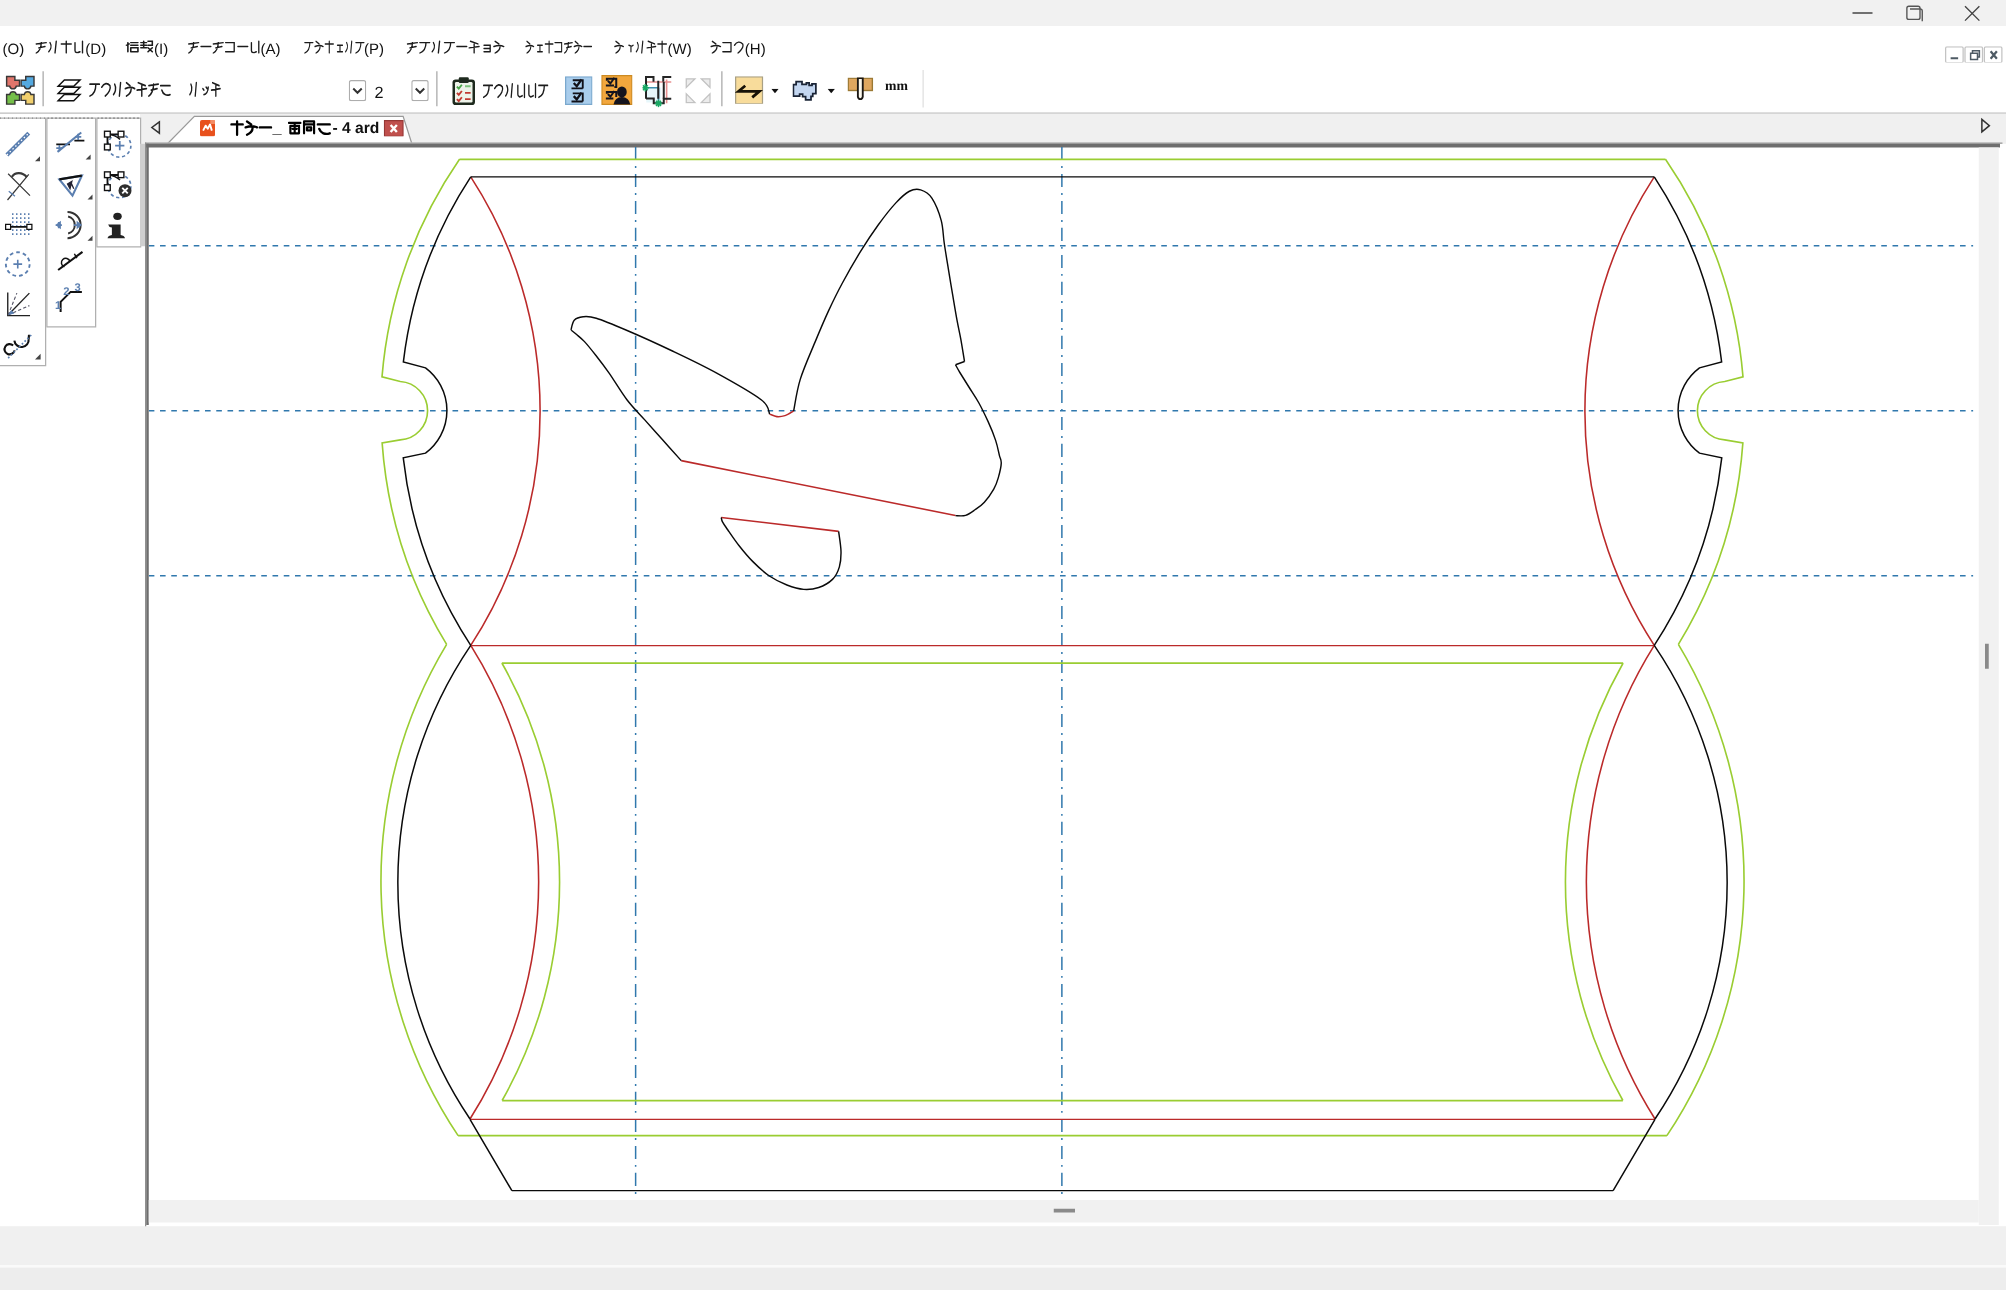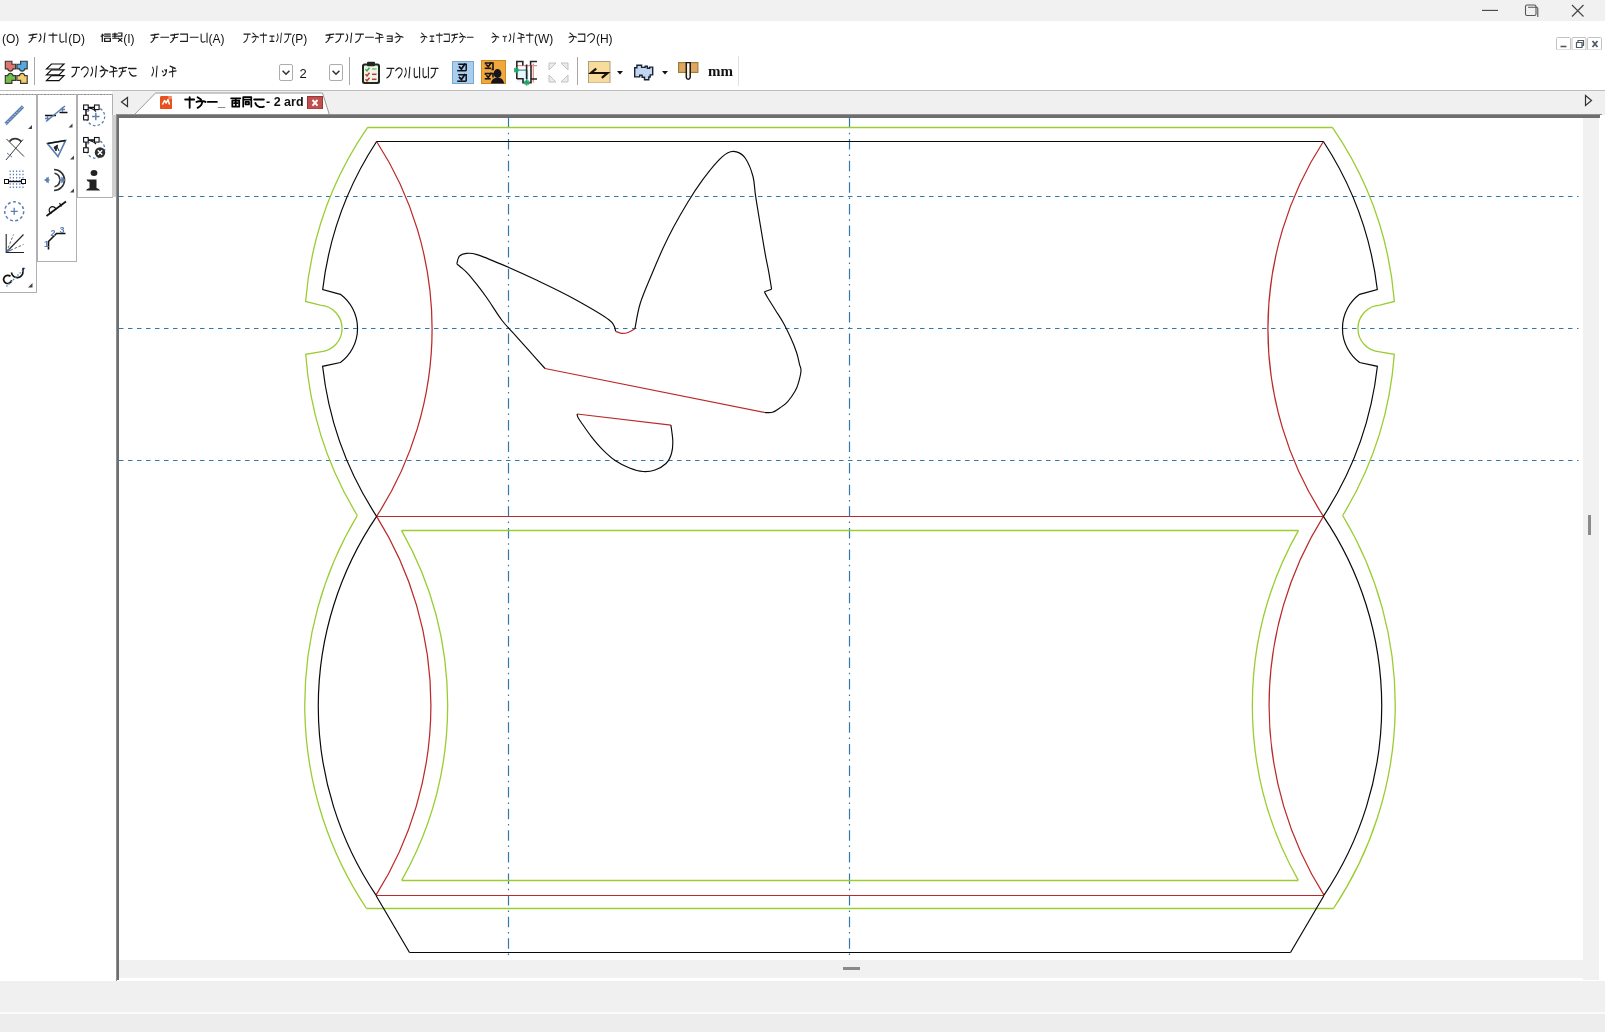--- a/index.html
+++ b/index.html
@@ -221,21 +221,21 @@
 <svg class="abs" style="left:633.5px;top:63.5px" width="20" height="17" viewBox="0 0 20 17">
  <path d="M0.7,12.9 V3.7 H2.9 V1.3 H7.6 V3.4 H11.1 V2.2 H13.3 V4.2 H15.6 V3.1 H18.7 V10.9 H16.2 V13 H14.8 V15.8 H10.5 V13.2 H8.1 V11.3 H5.7 V12.9 Z" fill="#c3d6f0" stroke="#1a2436" stroke-width="1.4" stroke-linejoin="miter"></path>
 </svg>
 <svg class="abs" style="left:661.5px;top:71px" width="6" height="3.6" viewBox="0 0 6 3.6">
     <path d="M0,0 H6 L3,3.6 Z" fill="#111"></path>
   </svg>
 <svg class="abs" style="left:678px;top:62px" width="20.5" height="19" viewBox="0 0 20.5 19">
  <rect x="0.6" y="0.6" width="19.3" height="9.8" fill="#dfa75f" stroke="#9b7934" stroke-width="1.1"></rect>
  <path d="M8.3,0.4 h3.9 v15 a2,2.4 0 0 1 -3.9,0 z" fill="#fcf9ee" stroke="#1c1814" stroke-width="1.5"></path>
 </svg>
-<div style="position:absolute;left:708px;top:63px;font-size:15px;font-weight:bold;font-family:'Liberation Serif',serif;color:#111;white-space:pre">mm</div>
+<div style="position:absolute;left:708px;top:63px;font-size:11px;font-weight:bold;font-family:'Liberation Serif',serif;color:#111;white-space:pre">mm</div>
 <div class="abs" style="left:0;top:90px;width:1605px;height:1px;background:#bdbdbd"></div>
 <div class="abs" style="left:111.5px;top:91px;width:1493.5px;height:23.5px;background:#f0f0f0"></div>
 <svg class="abs" style="left:119px;top:96px" width="11" height="12" viewBox="0 0 11 12">
     <path d="M8.5,1.5 L2.5,6 L8.5,10.5 Z" fill="none" stroke="#333" stroke-width="1.2"></path>
   </svg>
 <svg class="abs" style="left:1583px;top:93.5px" width="11" height="13" viewBox="0 0 11 13">
     <path d="M2.5,1.5 L8.5,6.5 L2.5,11.5 Z" fill="none" stroke="#333" stroke-width="1.2"></path>
   </svg>
 <svg class="abs" style="left:130px;top:91.5px" width="205" height="23" viewBox="0 0 205 23">
  <path d="M4,23 L25.5,1 H192.5 L199.5,23" fill="#fff" stroke="#9a9a9a" stroke-width="1"></path>
@@ -251,21 +251,21 @@
     <path d="M1,5 H9" transform="translate(20,0)"></path>
   </svg>
 <div style="position:absolute;left:218px;top:94px;font-size:13px;font-weight:bold;font-family:'Liberation Sans',sans-serif;color:#111;white-space:pre">_</div>
 <svg style="position:absolute;left:229.5px;top:95.5px" width="23" height="13" viewBox="0 0 20 11" preserveAspectRatio="none" fill="none" stroke="#000" stroke-width="1.5" stroke-linecap="round">
     <path d="M1,2 H9 M2,4 H8 V9 M2,4 V9 M2,9 H8 M5,2 V9 M3.5,6 H6.5" transform="translate(0,0)"></path>
     <path d="M1.5,1 V9 M8.5,1 V9 M1.5,1 H8.5 M1.5,3 H8.5 M3.5,5 H6.5 M3.5,5 V7 M6.5,5 V7 M3.5,7 H6.5" transform="translate(10,0)"></path>
   </svg>
 <svg style="position:absolute;left:252.5px;top:95.5px" width="12" height="13" viewBox="0 0 10 11" preserveAspectRatio="none" fill="none" stroke="#000" stroke-width="1.6" stroke-linecap="round">
     <path d="M1,3 H9 M2,6 C3,9 6,10 9,9" transform="translate(0,0)"></path>
   </svg>
-<div style="position:absolute;left:266px;top:95px;font-size:12.5px;font-weight:bold;font-family:'Liberation Sans',sans-serif;color:#111;white-space:pre">- 2 ard</div>
+<div style="position:absolute;left:266px;top:95px;font-size:12.5px;font-weight:bold;font-family:'Liberation Sans',sans-serif;color:#111;white-space:pre">- 4 ard</div>
 <svg class="abs" style="left:307px;top:95.8px" width="16" height="13.6" viewBox="0 0 16 13.6">
  <rect x="0.5" y="0.5" width="15" height="12.6" fill="#c0504d" stroke="#953735"></rect>
  <path d="M5.5,4 L10.5,9.6 M10.5,4 L5.5,9.6" stroke="#fff" stroke-width="1.9"></path>
 </svg>
 <div class="abs" style="left:115.5px;top:114px;width:1485px;height:867px;background:#fff;
  border-top:1px solid #909090;border-left:1px solid #909090;"></div>
 <div class="abs" style="left:116.5px;top:115px;width:1483px;height:2.5px;background:#6e6e6e"></div>
 <div class="abs" style="left:116.5px;top:115px;width:2.5px;height:865px;background:#6e6e6e"></div>
 <div class="abs" style="left:1582.5px;top:117.5px;width:16px;height:862px;background:#f1f1f1"></div>
 <div class="abs" style="left:119px;top:959.5px;width:1463.5px;height:18px;background:#f1f1f1"></div>

